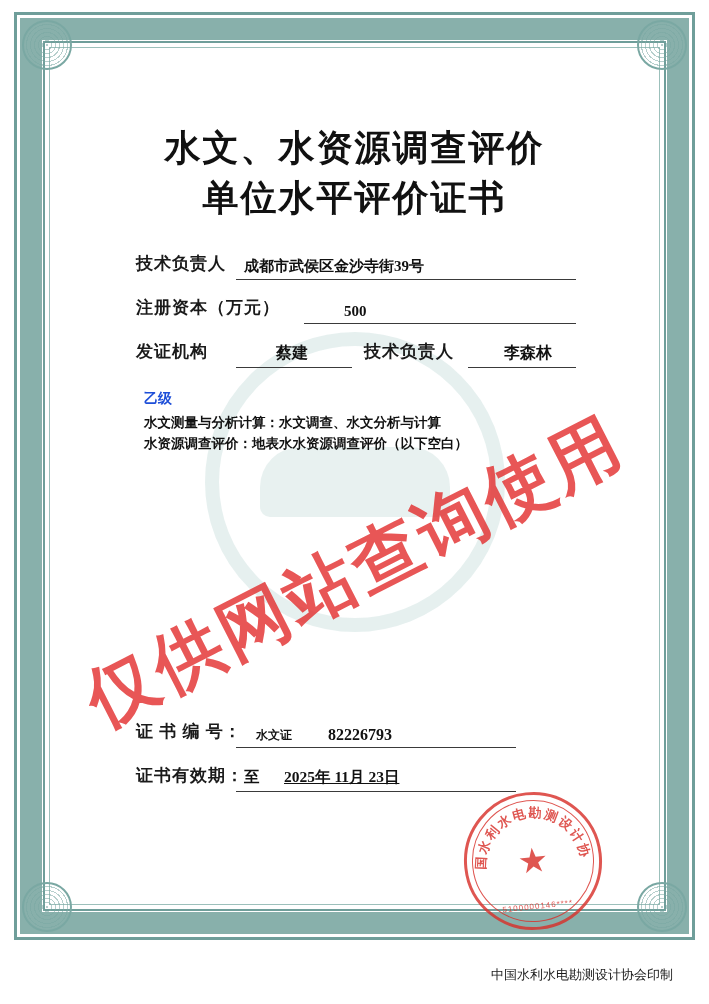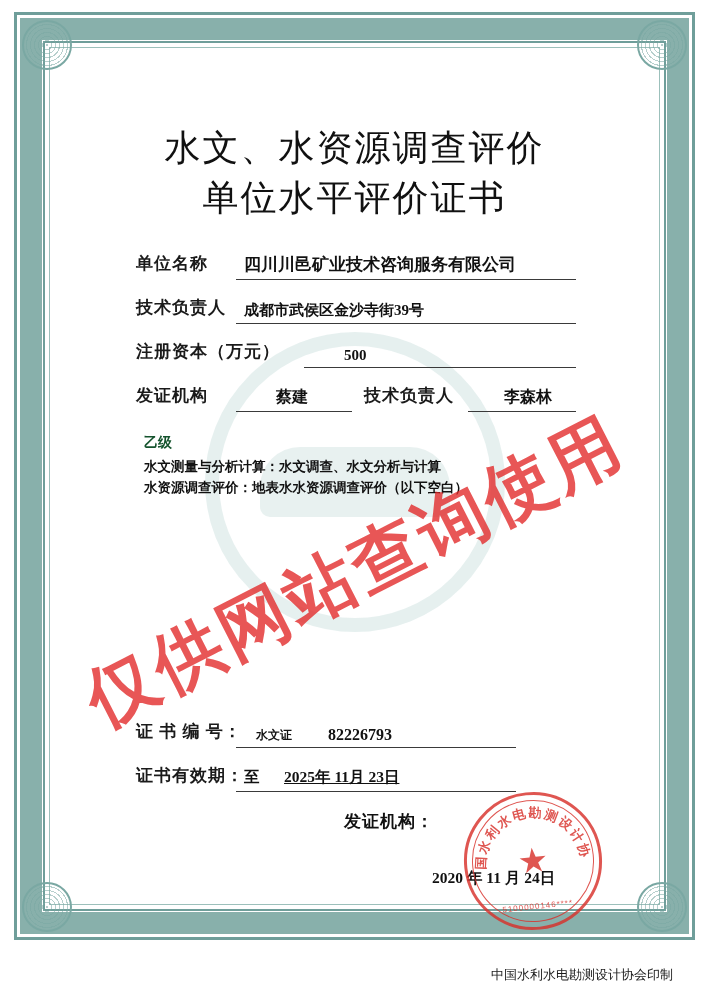--- a/index.html
+++ b/index.html
@@ -102,21 +102,21 @@
 
   
   .title-wrap {
     position: absolute;
     left: 0; right: 0;
     top: 112px;
     text-align: center;
   }
   .title-line {
     font-family: "Liberation Serif", serif;
-    font-weight: normal;
+    font-weight: bold;
     font-size: 36px;
     letter-spacing: 2px;
     color: #111111;
     line-height: 1.38;
     white-space: nowrap;
   }
 
   
   .form {
     position: absolute;
@@ -176,21 +176,21 @@
 
   .scope-body {
     position: relative;
     margin-top: 14px;
     padding-left: 8px;
   }
   .scope-grade {
     font-family: "Liberation Serif", serif;
     font-size: 14px;
     font-weight: bold;
-    color: #14532d;
+    color: #1d4ed8;
     margin-bottom: 5px;
   }
   .scope-item {
     font-family: "Liberation Serif", serif;
     font-size: 13.5px;
     color: #111;
     line-height: 1.55;
     white-space: nowrap;
     font-weight: bold;
   }
@@ -329,25 +329,20 @@
 
   <div class="watermark"></div>
 
   <div class="title-wrap">
     <div class="title-line">水文、水资源调查评价</div>
     <div class="title-line">单位水平评价证书</div>
   </div>
 
   <div class="form">
 
-    <div class="row" id="row-name">
-      <span class="label">单位名称</span>
-      <span class="rule"></span>
-      <span class="value">四川川邑矿业技术咨询服务有限公司</span>
-    </div>
 
     <div class="row" id="row-addr">
       <span class="label">技术负责人</span>
       <span class="rule"></span>
       <span class="value">成都市武侯区金沙寺街39号</span>
     </div>
 
     <div class="row" id="row-cap">
       <span class="label">注册资本（万元）</span>
       <span class="rule"></span>
@@ -380,24 +375,20 @@
     </div>
 
     <div class="row" id="row-valid">
       <span class="label">证书有效期：</span>
       <span class="rule"></span>
       <span class="value val-a">至</span>
       <span class="value val-b">2025年  11月  23日</span>
     </div>
   </div>
 
-  <div class="issuer">
-    <span class="issuer-label">发证机构：</span>
-    <span class="issue-date">2020 年  11 月  24日</span>
-  </div>
 
   <div class="seal">
     <div class="seal-ring"></div>
     <svg class="seal-arc" viewBox="0 0 132 132">
       <defs>
         <path id="sealArcPath" d="M 18,70 A 48,48 0 1 1 114,70" fill="none"></path>
       </defs>
       <text><textPath href="#sealArcPath" startOffset="50%" text-anchor="middle">中国水利水电勘测设计协会</textPath></text>
     </svg>
     <div class="seal-star">★</div>

